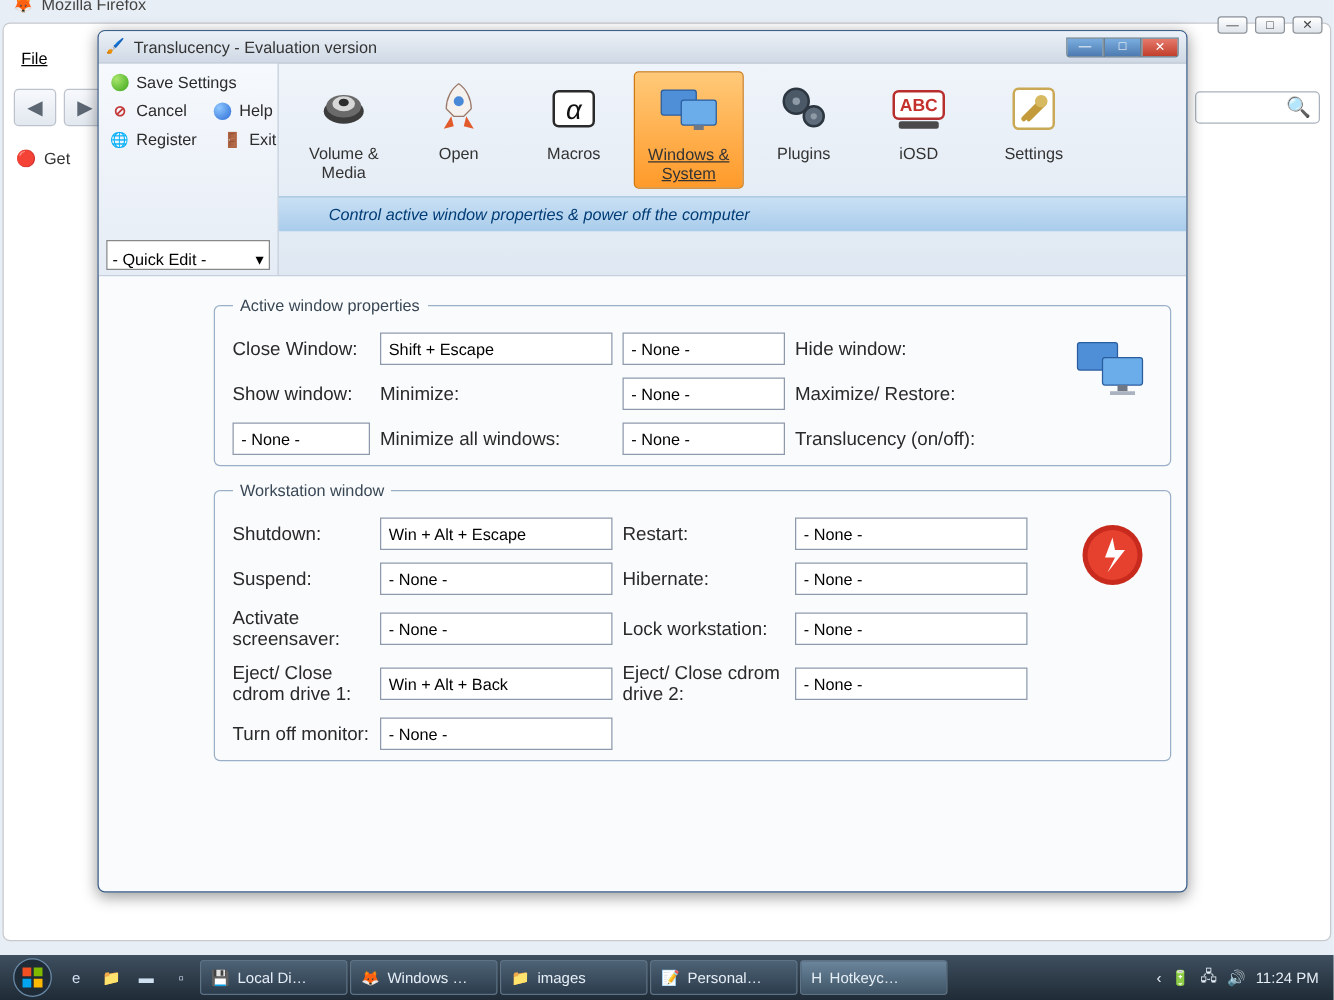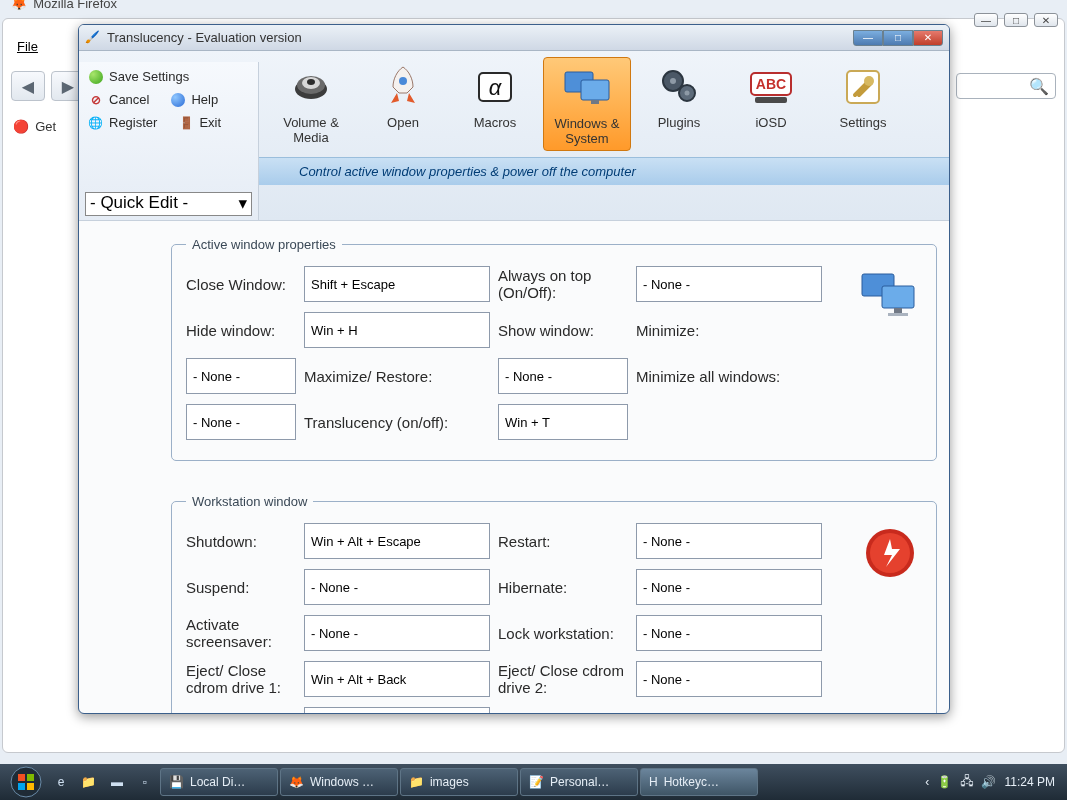--- a/index.html
+++ b/index.html
@@ -20,42 +20,42 @@
 .dialog { position: absolute; top: 24px; left: 78px; width: 872px; height: 690px; background: #fafbfc; border: 1px solid #3b5f8b; border-radius: 6px; box-shadow: 0 3px 12px rgba(0,0,0,.4); overflow: hidden; }
 .titlebar { height: 26px; background: linear-gradient(#ebf1f7,#cfd8e5); border-bottom: 1px solid #a9b6c5; display: flex; align-items: center; padding: 0 6px; font-size: 13px; color: #333; }
 .titlebar .icon-small { width: 16px; height: 16px; margin-right: 6px; font-size: 12px; }
 .win-controls { margin-left: auto; display: flex; gap: 0; }
 .win-controls span { width: 30px; height: 16px; border: 1px solid #6a808f; display: flex; align-items: center; justify-content: center; font-size: 10px; color: #fff; }
 .win-min { background: linear-gradient(#7baee0,#4d7ab0); border-radius: 0 0 0 3px; }
 .win-max { background: linear-gradient(#7baee0,#4d7ab0); }
 .win-close { background: linear-gradient(#e67a6d,#c03e2a); border-radius: 0 0 3px 0; }
 
 .top-area { display: flex; height: 170px; border-bottom: 1px solid #c6d0dc; background: linear-gradient(#eff4fa, #dfe8f2); }
-.left-panel { width: 180px; padding: 4px 6px; background: linear-gradient(#f6f9fd,#e5ecf5); border-right: 1px solid #c6d0dc; display: flex; flex-direction: column; gap: 2px; font-size: 13px; margin-top: 11px; }
+.left-panel { width: 144px; padding: 4px 6px; background: linear-gradient(#f6f9fd,#e5ecf5); border-right: 1px solid #c6d0dc; display: flex; flex-direction: column; gap: 2px; font-size: 13px; }
 .left-panel .cmd { display: flex; align-items: center; gap: 6px; padding: 3px 4px; cursor: pointer; color: #2a2a2a; }
 .left-panel .row2 { display: flex; gap: 14px; }
 .left-panel .cmd-icon { width: 14px; height: 14px; display: inline-flex; align-items: center; justify-content: center; font-size: 12px; }
 .green-circle { width: 14px; height: 14px; border-radius: 50%; background: radial-gradient(circle at 30% 30%, #a8e66c, #3ca51c); }
 .blue-circle { width: 14px; height: 14px; border-radius: 50%; background: radial-gradient(circle at 30% 30%, #8fc7ff, #2a6bd6); }
 .red-x { color: #c43939; font-weight: bold; font-size: 14px; }
-.quick-edit { margin-top: auto; height: 24px; border: 1px solid #888; background: #fff; font-family: monospace; font-size: 17px; padding: 0 4px; display: flex; align-items: flex-start; justify-content: space-between; }
+.quick-edit { margin-top: auto; height: 24px; border: 1px solid #888; background: #fff; font-family: monospace; font-size: 13px; padding: 0 4px; display: flex; align-items: flex-end; justify-content: space-between; }
 
 .toolbar { flex: 1; display: flex; flex-direction: column; }
 .toolbar-row { display: flex; padding: 6px 8px; gap: 4px; align-items: flex-start; }
 .tool { width: 88px; display: flex; flex-direction: column; align-items: center; text-align: center; font-size: 13px; color: #333; padding: 4px 2px; border-radius: 4px; cursor: pointer; }
-.tool.selected { background: linear-gradient(#ffc978,#ff9a2a); border: 1px solid #d07810; }
+.tool.selected { background: linear-gradient(#ffc978,#ff9a2a); border: 1px solid #d07810; text-decoration: underline; }
 .tool-icon { width: 56px; height: 52px; display: flex; align-items: center; justify-content: center; margin-bottom: 2px; }
 .desc-bar { height: 28px; background: linear-gradient(#c9e0f4,#a9cceb); color: #003c75; font-size: 13px; font-style: italic; display: flex; align-items: center; padding-left: 40px; border-top: 1px solid #9abedc; }
 
 .content { padding: 16px 12px 8px 92px; font-size: 13px; color: #2a2a2a; position: relative; }
-fieldset { border: 1px solid #9bb0c8; border-radius: 5px; padding: 14px 14px 20px 14px; margin-bottom: 33px; position: relative; }
+fieldset { border: 1px solid #9bb0c8; border-radius: 5px; padding: 14px 14px 8px 14px; margin-bottom: 12px; position: relative; }
 legend { padding: 0 6px; color: #3a4856; font-size: 13px; }
 .form-grid { display: grid; grid-template-columns: 110px 186px 130px 186px; column-gap: 8px; row-gap: 10px; align-items: center; }
 .form-label { font-size: 15px; }
-.form-input { height: 36px; border: 1px solid #8e9aab; background: #fff; padding: 0 6px; font-size: 13px; }
+.form-input { height: 26px; border: 1px solid #8e9aab; background: #fff; padding: 0 6px; font-size: 13px; }
 .corner-icon { position: absolute; right: 18px; top: 16px; }
 
 
 .taskbar { position: absolute; bottom: 0; left: 0; right: 0; height: 36px; background: linear-gradient(#3f4f5f,#1f2b36); display: flex; align-items: center; color: #e6eef6; font-size: 12px; padding: 0 6px; gap: 2px; }
 .start { width: 40px; height: 32px; display: flex; align-items: center; justify-content: center; }
 .tb-icon { width: 26px; height: 26px; display: flex; align-items: center; justify-content: center; color: #cfe0f1; }
 .tb-task { min-width: 118px; height: 28px; background: linear-gradient(#4d6275,#2c3c4c); border: 1px solid #5e7486; border-radius: 3px; display: flex; align-items: center; padding: 0 8px; gap: 6px; font-size: 12px; }
 .tb-task.active { background: linear-gradient(#6b859c,#3f5566); }
 .tray { margin-left: auto; display: flex; align-items: center; gap: 8px; padding-right: 6px; }
 
@@ -219,36 +219,33 @@
         <svg width="60" height="56" viewBox="0 0 60 56">
             <rect x="4" y="6" width="32" height="22" rx="2" fill="#4e8fd8" stroke="#2a5d9d"></rect>
             <rect x="24" y="18" width="32" height="22" rx="2" fill="#6bacea" stroke="#2a5d9d"></rect>
             <rect x="36" y="40" width="8" height="5" fill="#707885"></rect>
             <rect x="30" y="45" width="20" height="3" fill="#aab3bf"></rect>
           </svg>
       </div>
       <div class="form-grid">
         <div class="form-label">Close Window:</div>
         <input class="form-input" value="Shift + Escape" style="">
-        <div class="form-label">Always on top (On/Off):</div>
         <input class="form-input" value="- None -" style="">
 
         <div class="form-label">Hide window:</div>
-        <input class="form-input" value="Win + H" style="">
         <div class="form-label">Show window:</div>
 
         <div class="form-label">Minimize:</div>
         <input class="form-input" value="- None -" style="">
         <div class="form-label">Maximize/ Restore:</div>
         <input class="form-input" value="- None -" style="">
 
         <div class="form-label">Minimize all windows:</div>
         <input class="form-input" value="- None -" style="">
         <div class="form-label">Translucency (on/off):</div>
-        <input class="form-input" value="Win + T" style="">
       </div>
     </fieldset>
 
     <fieldset>
       <legend>Workstation window</legend>
       <div class="corner-icon">
         <svg width="56" height="56" viewBox="0 0 56 56">
             <circle cx="28" cy="28" r="24" fill="#c82a1d"></circle>
             <circle cx="28" cy="28" r="20" fill="#e5412e"></circle>
             <path d="M28 14 L22 30 L30 30 L24 42 L38 24 L30 24 Z" fill="#fff"></path>

